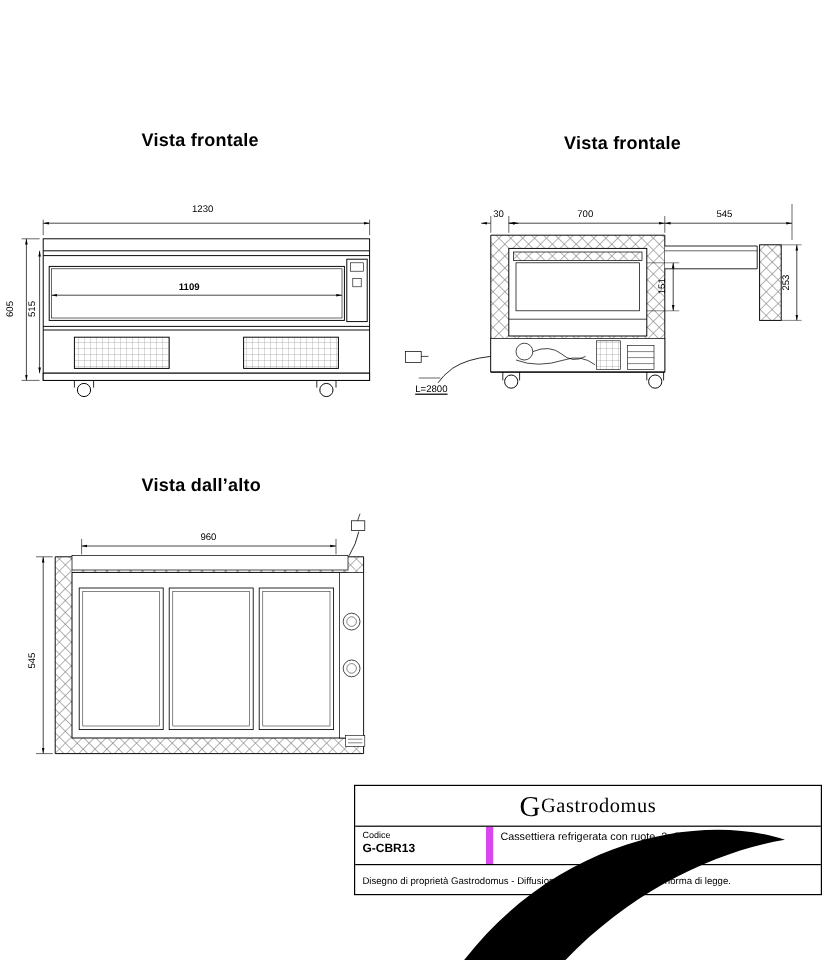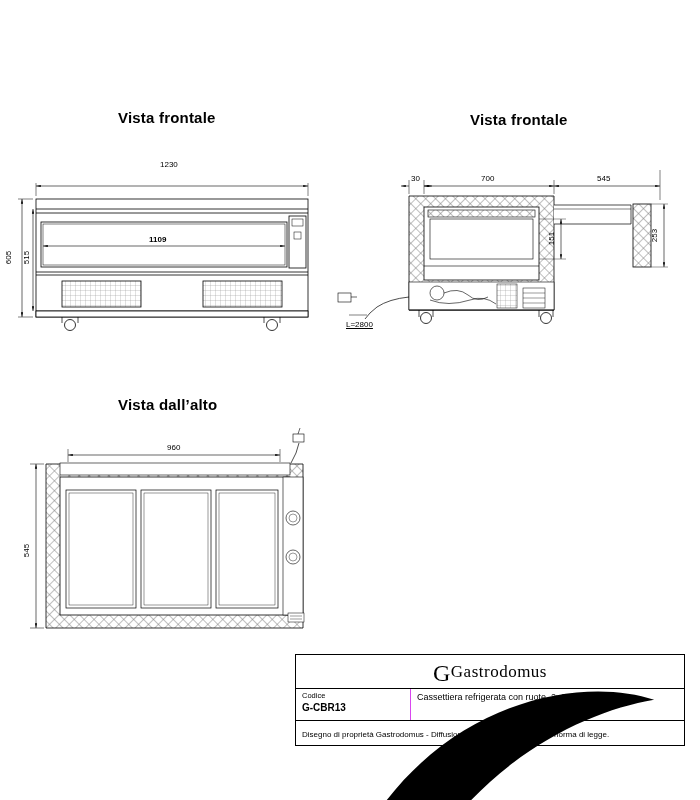--- a/index.html
+++ b/index.html
@@ -62,21 +62,21 @@
     position:relative;
     top:1px;
   }
   .tb-mid{
     height:31px;
     display:flex;
     border-bottom:1px solid #000;
   }
   .tb-cell-left{
     width:115px;
-    border-right:1px solid #d946ef;
+    border-right:6px solid #d946ef;
     padding:2px 4px 0 6px;
     box-sizing:border-box;
   }
   .tb-cell-right{
     flex:1;
     padding:2px 4px 0 6px;
     box-sizing:border-box;
   }
   .tb-label{font-size:7.5px;color:#000;line-height:10px;}
   .tb-value{font-size:10px;font-weight:bold;line-height:13px;}
@@ -242,21 +242,21 @@
       <line x1="68" y1="449" x2="68" y2="462" stroke-width="0.5"></line>
       <line x1="280" y1="449" x2="280" y2="462" stroke-width="0.5"></line>
       <line x1="68" y1="455" x2="280" y2="455" stroke-width="0.6" marker-start="url(#arrR)" marker-end="url(#arrL)"></line>
 
       <line x1="30" y1="464" x2="44" y2="464" stroke-width="0.5"></line>
       <line x1="30" y1="628" x2="44" y2="628" stroke-width="0.5"></line>
       <line x1="36" y1="464" x2="36" y2="628" stroke-width="0.6" marker-start="url(#arrR)" marker-end="url(#arrL)"></line>
     </g>
   </svg>
 
-  <div class="dim" style="left:160px;top:160px;">1230</div>
+  <div class="dim" style="left:160px;top:170px;">1230</div>
   <div class="dim" style="left:149px;top:235px;font-weight:bold;">1109</div>
   <div class="dim vert" style="left:2px;top:253px;transform:rotate(-90deg);">605</div>
   <div class="dim vert" style="left:20px;top:253px;transform:rotate(-90deg);">515</div>
 
   <div class="dim" style="left:411px;top:174px;">30</div>
   <div class="dim" style="left:481px;top:174px;">700</div>
   <div class="dim" style="left:597px;top:174px;">545</div>
   <div class="dim vert" style="left:545px;top:234px;transform:rotate(-90deg);">151</div>
   <div class="dim vert" style="left:648px;top:231px;transform:rotate(-90deg);">253</div>
   <div class="dim" style="left:346px;top:320px;text-decoration:underline;">L=2800</div>

